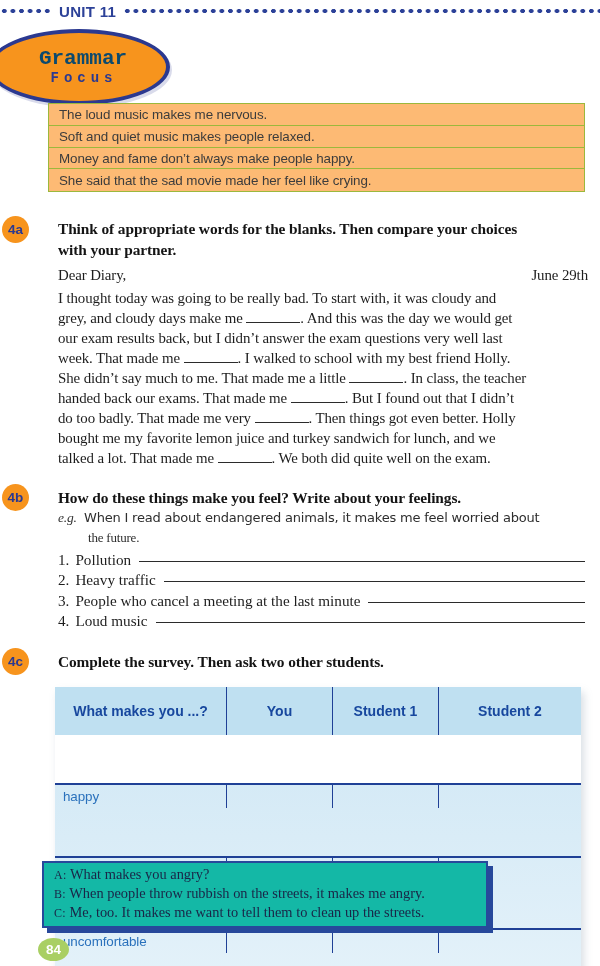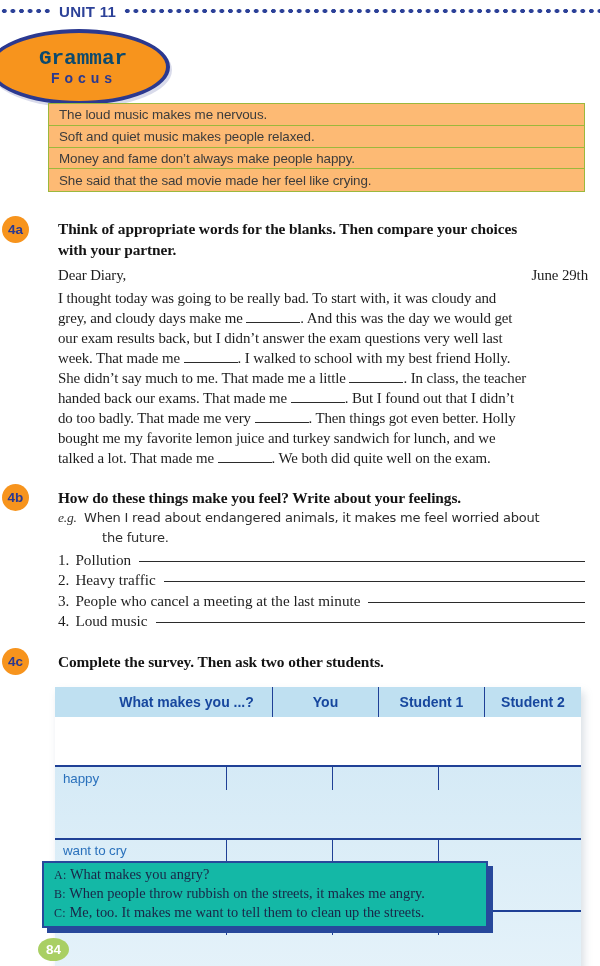--- a/index.html
+++ b/index.html
@@ -12,21 +12,21 @@
         background-size:8.6px 6px;background-repeat:repeat-x;background-position:left center;}
   .dots-left{width:52px;margin-right:7px;}
   .dots-right{flex:1;margin-left:7px;}
   .unit-label{font-family:"Liberation Sans",sans-serif;font-weight:bold;font-size:15px;color:#2c4198;letter-spacing:.3px;}
 
   
   .badge{position:absolute;left:-12px;top:29px;width:174px;height:68px;background:#F7941D;
          border:4px solid #2B3990;border-radius:50%;display:flex;flex-direction:column;
          align-items:center;justify-content:center;box-shadow:2px 3px 0 rgba(43,57,144,.18);}
   .badge-line1{font-family:Liberation Mono, monospace;font-weight:bold;font-size:21px;color:#0c4a6e;line-height:22px;padding-left:8px;}
-  .badge-line2{font-family:Liberation Sans, sans-serif;font-weight:bold;font-size:14px;color:#2B3990;letter-spacing:5px;line-height:17px;padding-left:10px;}
+  .badge-line2{font-family:Liberation Mono, monospace;font-weight:bold;font-size:14px;color:#2B3990;letter-spacing:5px;line-height:17px;padding-left:10px;}
 
   
   .grammar-box{position:absolute;left:48px;top:103px;width:537px;}
   .grammar-row{box-sizing:border-box;border:1.8px solid #9CB83C;background:#fdba74;height:23.6px;
                margin-top:-1.8px;display:flex;align-items:center;padding-left:10px;
                font-family:"Liberation Sans",sans-serif;font-size:13.4px;color:#3c3c3c;letter-spacing:-.1px;}
   .grammar-row:first-child{margin-top:0;}
 
   
   .sec-circle{position:absolute;width:27px;height:27px;border-radius:50%;background:#F7941D;
@@ -41,29 +41,29 @@
   .diary-head{display:flex;justify-content:space-between;margin-bottom:3px;}
   .diary-line{white-space:nowrap;}
   .blank{display:inline-block;width:54px;height:11px;border-bottom:1.2px solid #2b2b2b;}
 
   
   .example{position:absolute;left:58px;top:508px;width:530px;font-family:"DejaVu Sans",sans-serif;
            font-size:13px;line-height:20px;color:#2e2e2e;letter-spacing:-.2px;}
   .eg-row{display:flex;}
   .eg-label{font-family:"Liberation Serif",serif;font-style:italic;font-size:13.5px;color:#333;
             width:26px;flex:none;}
-  .eg-line2{margin-left:44px;}
+  .eg-line2{margin-left:30px;font-family:Liberation Serif, serif;}
   .items{position:absolute;left:58px;top:551px;width:527px;}
   .item-row{display:flex;align-items:baseline;height:20.3px;font-size:15.2px;color:#1d1d1d;}
   .item-num{margin-right:6px;}
   .fill-line{flex:1;border-bottom:1.2px solid #2b2b2b;margin-left:8px;transform:translateY(-3px);}
 
   
   .survey{position:absolute;left:55px;top:687px;width:526px;box-shadow:3px 5px 8px rgba(120,140,160,.28);}
-  .survey-head{display:grid;grid-template-columns:172px 106px 106px 1fr;height:30px;background:#BFE0F1;padding-left:46px;}
+  .survey-head{display:grid;grid-template-columns:172px 106px 106px 1fr;height:48px;background:#BFE0F1;}
   .survey-head .hcell{display:flex;align-items:center;justify-content:center;
         font-family:"Liberation Sans",sans-serif;font-weight:bold;font-size:14px;color:#17479E;
         border-right:1.5px solid #1F4096;}
   .survey-head .hcell:last-child{border-right:none;}
   .survey-body{background:linear-gradient(180deg,#D5EAF6 0%,#F2F9FD 100%);}
   .survey-row{display:grid;grid-template-columns:172px 106px 106px 1fr;height:22.5px;
               border-top:2px solid #1F4096;margin-top:48px;}
   .survey-row:last-child{border-bottom:2px solid #1F4096;}
   .survey-row .rcell{border-right:1.5px solid #1F4096;}
   .survey-row .rcell:last-child{border-right:none;}

